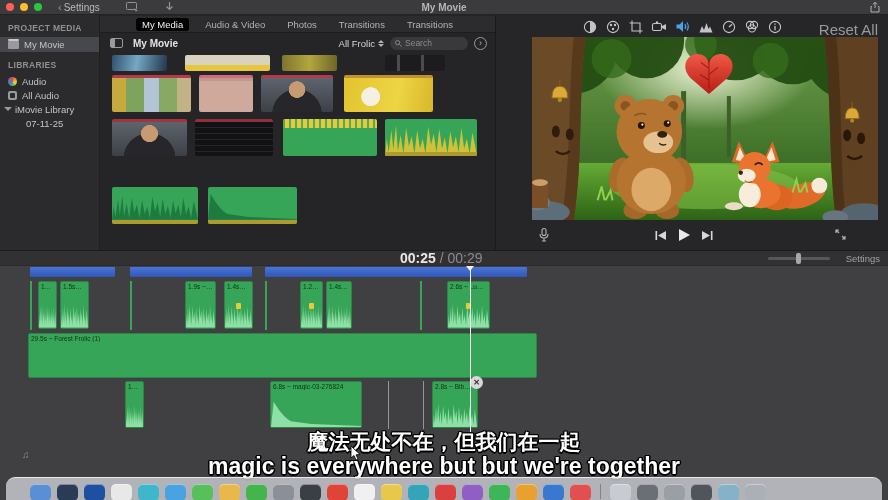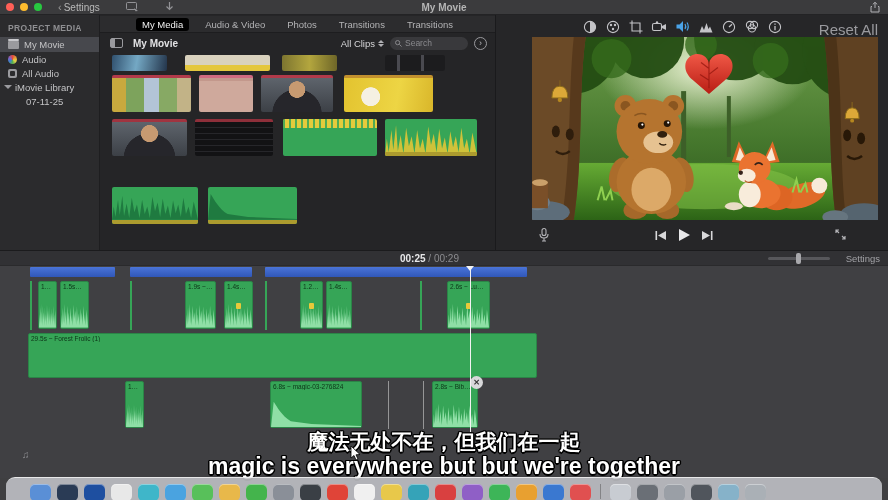--- a/index.html
+++ b/index.html
@@ -78,21 +78,21 @@
   #adjust-bar svg{display:block}
   #reset-all{position:absolute;right:10px;top:21px;color:#9a9a9e;font-size:15px}
   #viewer{position:absolute;left:532px;top:37px;width:346px;height:183px;background:#111;overflow:hidden}
   #pv-controls{position:absolute;left:495px;top:222px;width:393px;height:26px;display:flex;align-items:center}
   #mic-ic{margin-left:44px}
   #transport{position:absolute;left:160px;top:0;height:26px;display:flex;align-items:center;gap:10px}
   #fullscreen-ic{position:absolute;right:42px;top:7px}
 
   
   #tl-header{left:0;top:250px;width:888px;height:16px;background:#313134;border-top:1px solid #1b1b1d;border-bottom:1px solid #2a2a2c;display:flex;align-items:center}
-  #tl-time{position:absolute;left:400px;font-size:10px;color:#8c8c90}
+  #tl-time{position:absolute;left:400px;font-size:14px;color:#8c8c90}
   #tl-time .cur{color:#e8e8ea;font-weight:bold}
   #zoom-slider{position:absolute;right:58px;width:62px;height:3px;background:#57575b;border-radius:2px}
   #zoom-slider .knob{position:absolute;left:28px;top:-4px;width:5px;height:11px;background:#a8a8ac;border-radius:2px}
   #tl-settings{position:absolute;right:8px;color:#a2a2a6;font-size:9.5px}
   #tl-canvas{left:0;top:266px;width:888px;height:212px;background:#404043}
   .abar{position:absolute;top:267px;height:10px;background:linear-gradient(#4a74d8,#3057b8);border-radius:1px;z-index:2}
   .stem{position:absolute;top:281px;height:49px;width:2px;background:#36a557;z-index:2}
   .guide{position:absolute;top:381px;height:48px;width:1px;background:rgba(255,255,255,.45);z-index:2}
   .tclip{position:absolute;background:#36a557;border-radius:2px;border:1px solid #2b8547;overflow:visible;z-index:3}
   .tclip .lbl{position:absolute;top:1px;left:2px;right:2px;font-size:6.5px;color:rgba(0,20,6,.78);white-space:nowrap;overflow:hidden}
@@ -147,20 +147,21 @@
     <path d="M2 4.5 H1 V10 H9 V4.5 H8" stroke="#b0b0b4" fill="none"></path>
   </svg>
 </div>
 
 <div id="sidebar" class="abs">
   <div class="side-sec">PROJECT MEDIA</div>
   <div class="side-item sel">
     <span class="clap"></span>
     <span>My Movie</span>
   </div>
+  <div class="side-sec">LIBRARIES</div>
   <div class="side-item">
     <span class="photos-ic"></span>
     <span>Audio</span>
   </div>
   <div class="side-item">
     <span class="events-ic"></span>
     <span>All Audio</span>
   </div>
   <div class="side-item" style="padding-left:4px">
     <span class="disc" style="margin-left:0"></span>
@@ -176,21 +177,21 @@
     <div class="tab selected">My Media</div>
     <div class="tab">Audio &amp; Video</div>
     <div class="tab">Photos</div>
     <div class="tab">Transitions</div>
     <div class="tab">Transitions</div>
   </div>
 <div id="browser-header">
   <span id="sb-toggle"></span>
   <span id="browser-title">My Movie</span>
   <span id="clips-filter">
-    <span>All Clips</span>
+    <span>All Frolic</span>
     <span class="updown">
         <i class="u"></i>
         <i class="d"></i>
       </span>
   </span>
   <span id="search-box">
     <svg width="7" height="7" viewBox="0 0 8 8">
       <circle cx="3" cy="3" r="2.4" fill="none" stroke="#8a8a8e" stroke-width="1.1"></circle>
       <path d="M5 5 L7.5 7.5" stroke="#8a8a8e" stroke-width="1.1"></path>
     </svg>

